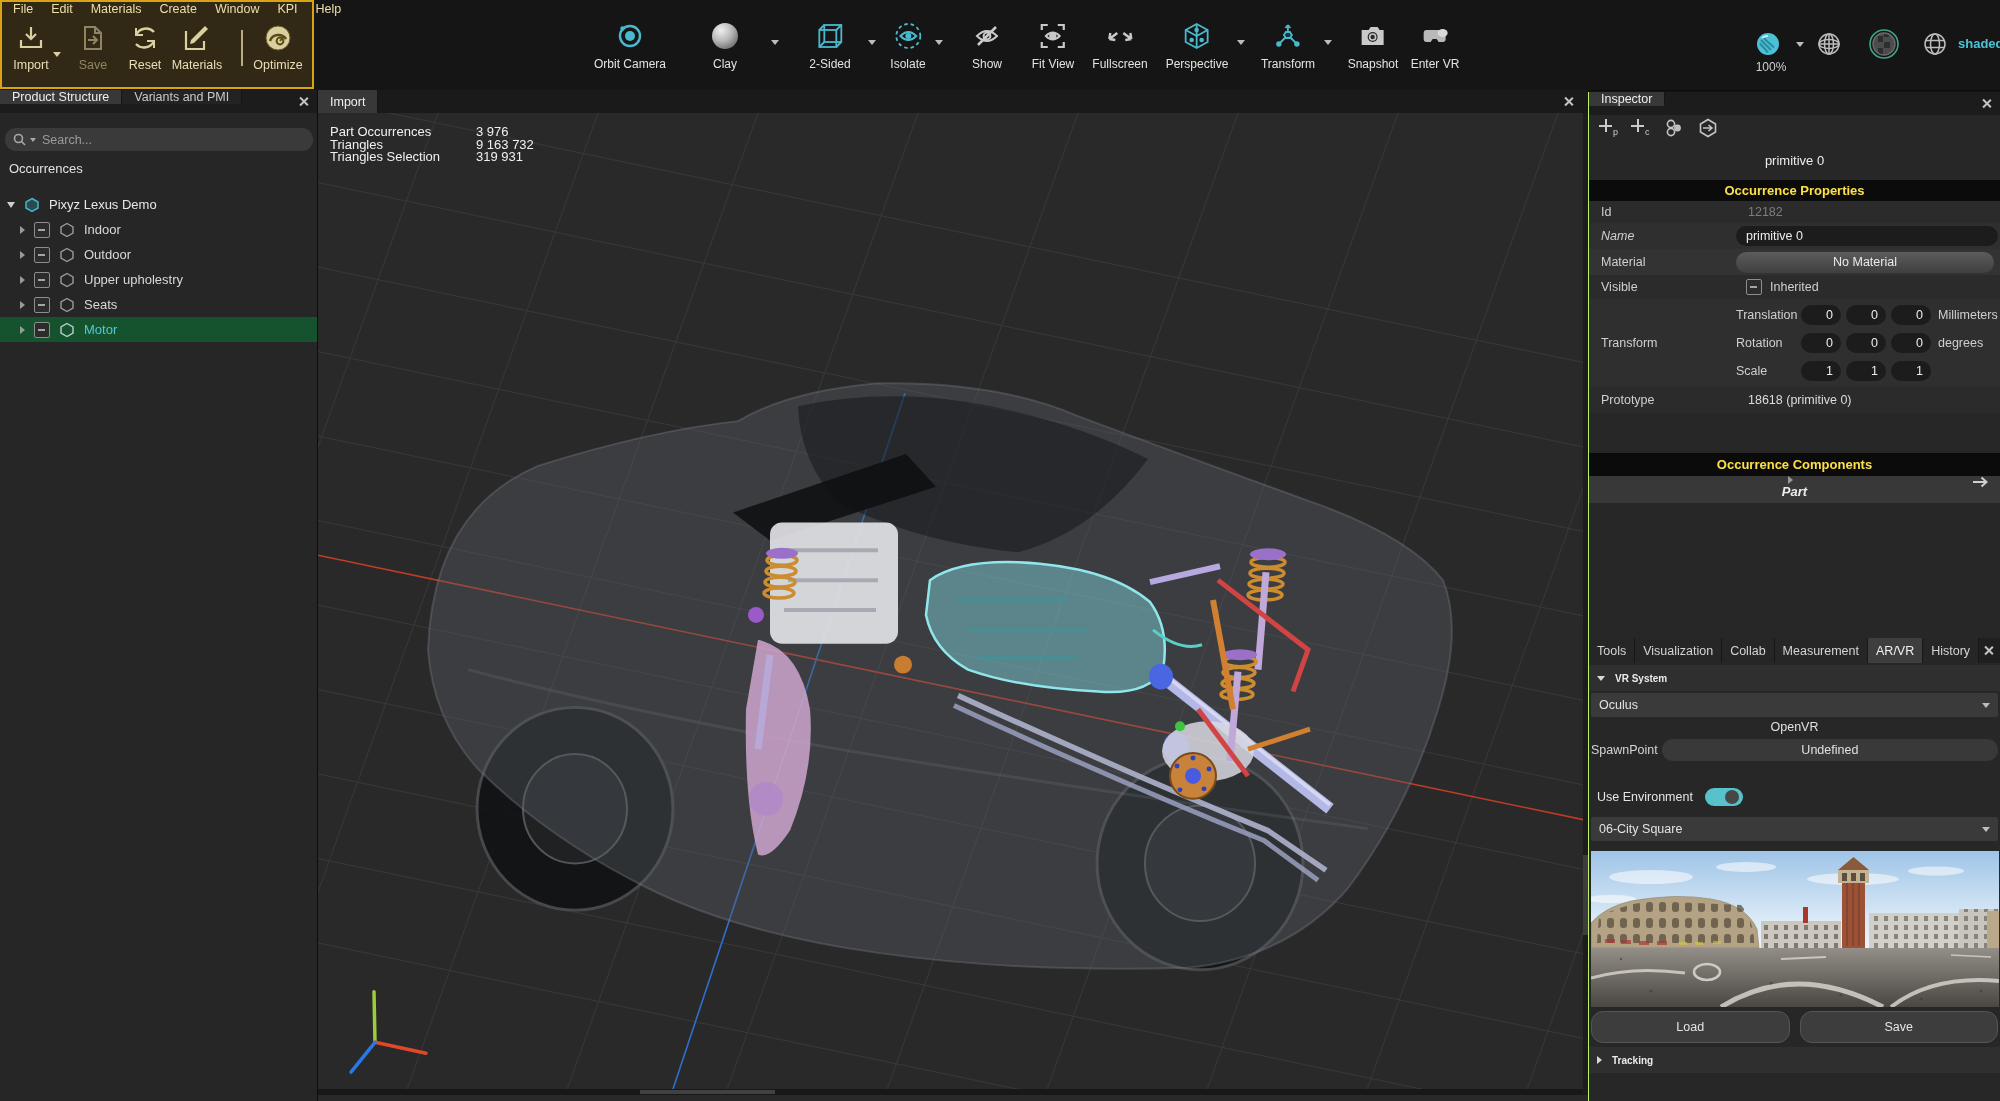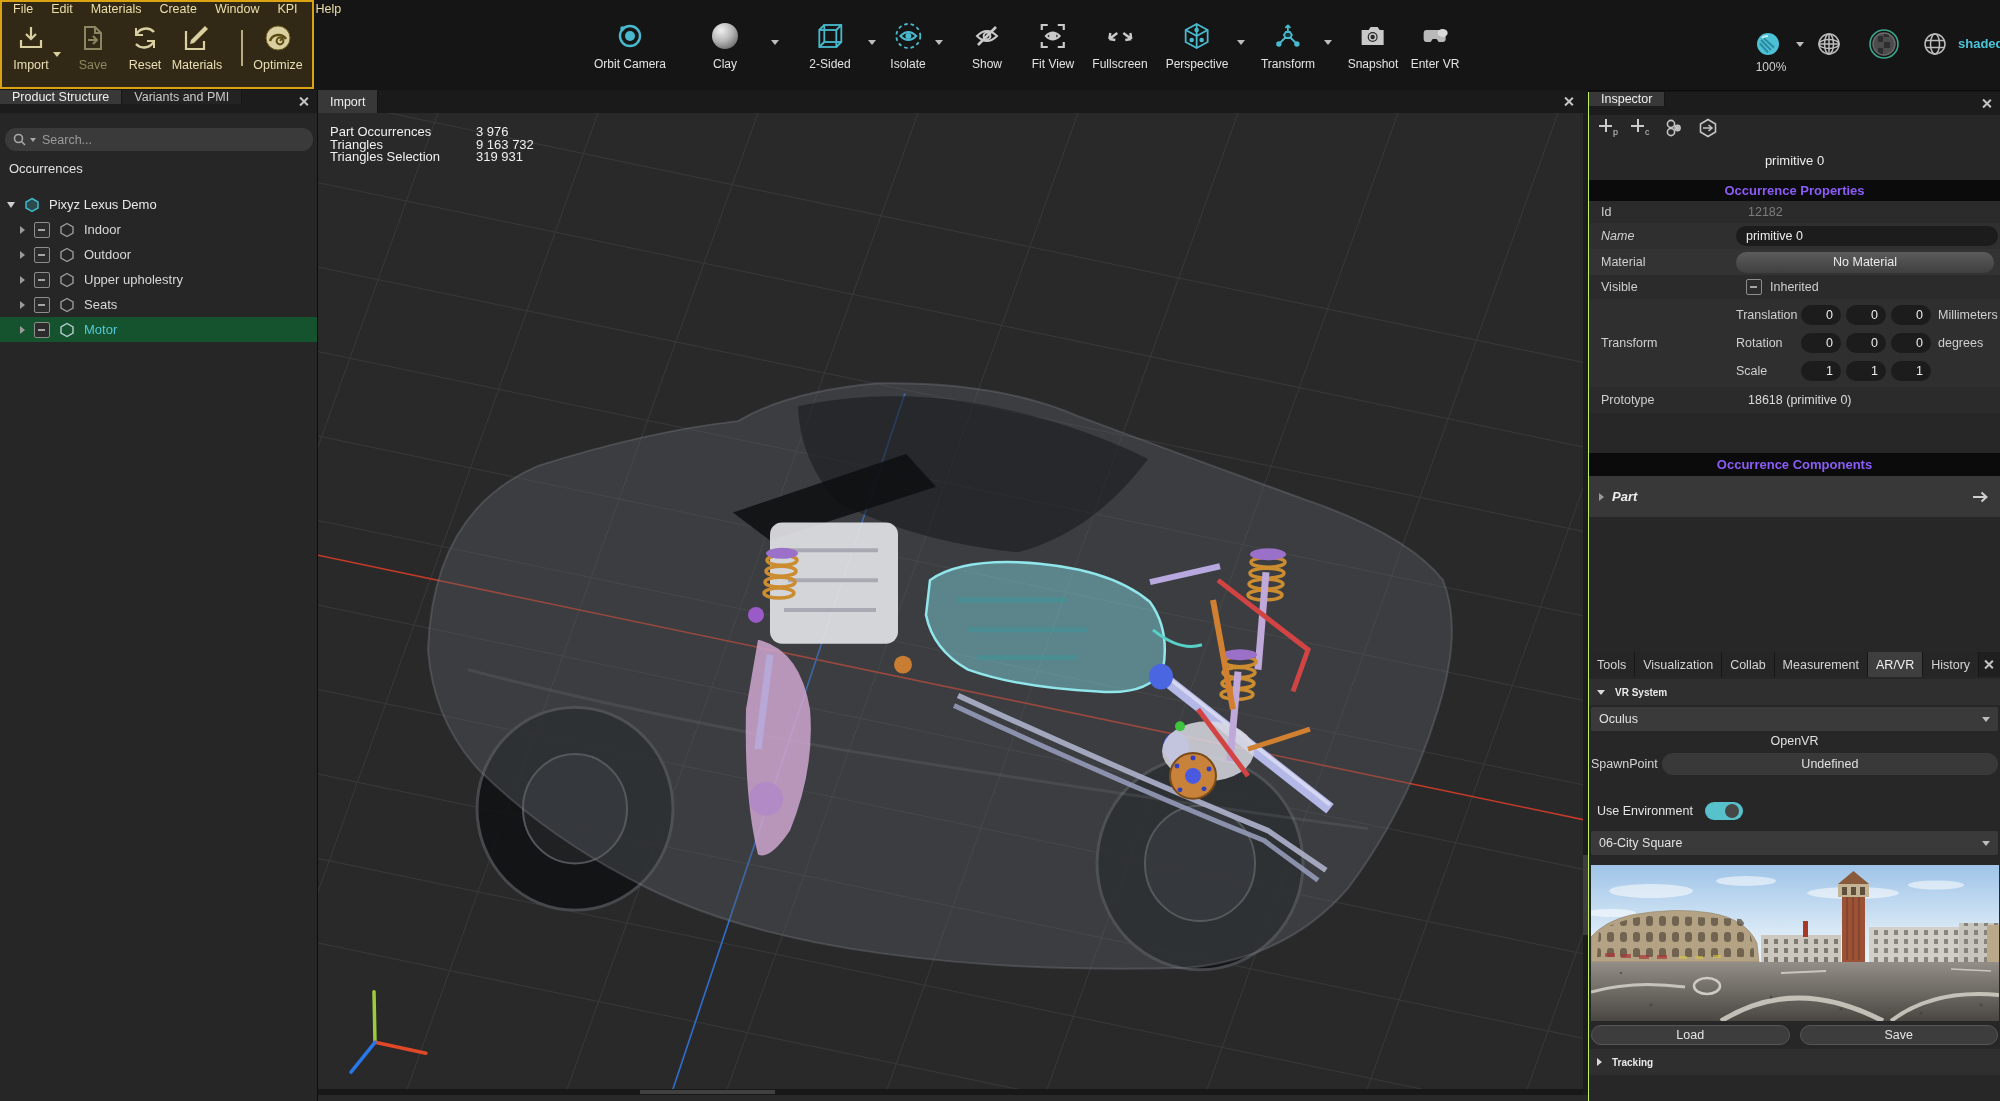--- a/index.html
+++ b/index.html
@@ -64,54 +64,54 @@
   .vthumb{position:absolute;left:0;top:742px;width:5px;height:80px;background:#3d3d3d;}
   
   .rpanel{position:absolute;left:1588px;top:92px;width:412px;height:1011px;background:#272727;border-left:1px solid #bef264;box-sizing:border-box;}
   .pitools{height:26px;display:flex;align-items:center;gap:13px;padding-left:10px;}
   .plus{position:relative;width:13px;height:13px;}
   .plus::before{content:"";position:absolute;left:5.5px;top:0;width:2.5px;height:13px;background:#cbcbcb;}
   .plus::after{content:"";position:absolute;left:0;top:5.5px;width:13px;height:2.5px;background:#cbcbcb;}
   .plussub{font-size:9px;color:#cbcbcb;margin-left:1px;margin-top:8px;}
   .iconbtn{display:flex;align-items:flex-start;}
   .ptitle{margin-top:12px;height:20px;text-align:center;font-size:13px;color:#ececec;}
-  .phead{margin-top:7px;height:21px;background:#0b0b0b;display:flex;align-items:center;justify-content:center;font-size:13px;font-weight:bold;color:#8b5cf6;}
+  .phead{margin-top:7px;height:21px;background:#0b0b0b;display:flex;align-items:center;justify-content:center;font-size:13px;font-weight:bold;color:#fde047;}
   .prow{display:grid;grid-template-columns:135px 1fr;align-items:center;padding-left:12px;padding-right:6px;font-size:12.5px;color:#cfcfcf;}
   .bgA{background:#2b2b2b;} .bgB{background:#2f2f2f;} .bgC{background:#333333;}
   .dimval{color:#7d7d7d;}
   .pill{background:#1c1c1c;border-radius:10px;height:20px;display:flex;align-items:center;}
   .namepill{width:252px;padding-left:10px;color:#ececec;}
   .numpill{width:40px;justify-content:flex-end;padding-right:8px;color:#ececec;box-sizing:border-box;}
   .matbtn{width:258px;height:21px;border-radius:11px;background:linear-gradient(#5c5c5c,#3f3f3f);display:flex;align-items:center;justify-content:center;color:#eaeaea;font-size:12.5px;}
   .subrow{display:flex;align-items:center;gap:5px;height:28px;}
   .sublbl{width:60px;}
   .unit{margin-left:2px;}
   .visrow{display:flex;align-items:center;gap:8px;}
-  .partrow{height:27px;background:#383838;display:flex;align-items:center;padding:7px 10px;font-size:13px;color:#ececec;font-style:italic;font-weight:bold;position:relative;}
+  .partrow{height:27px;background:#383838;display:flex;align-items:center;padding:0 10px;font-size:13px;color:#ececec;font-style:italic;font-weight:bold;position:relative;flex-direction:column;}
   .partrow .exp{margin-left:0;margin-right:8px;}
   .arrow-r{position:absolute;right:12px;}
   
   .btabs{height:25px;background:#1f1f1f;display:flex;align-items:stretch;position:relative;}
   .btab{display:flex;align-items:center;padding:0 8px;font-size:12.5px;color:#d4d4d4;border-right:1px solid #171717;background:#262626;}
   .btab.active{background:#3e3e3e;color:#f0f0f0;}
   .btabs .xbtn{top:7px;right:6px;}
   .secthead{height:26px;background:#2f2f2f;display:flex;align-items:center;gap:10px;padding-left:8px;font-size:10px;font-weight:bold;color:#eaeaea;margin-top:2px;}
   .chev-d{width:0;height:0;border-left:4.5px solid transparent;border-right:4.5px solid transparent;border-top:5.5px solid #d8d8d8;}
   .chev-r{width:0;height:0;border-top:4.5px solid transparent;border-bottom:4.5px solid transparent;border-left:5.5px solid #d8d8d8;}
   .drop{height:24px;margin:2px 2px 0 2px;background:#3a3a3a;border-radius:2px;display:flex;align-items:center;padding:0 8px;font-size:12.5px;color:#e2e2e2;position:relative;}
   .drop .caret{position:absolute;right:8px;}
   .centerline{height:20px;display:flex;align-items:center;justify-content:center;font-size:12.5px;color:#e0e0e0;}
   .spawnrow{height:26px;display:flex;align-items:center;padding:0 2px;font-size:12.5px;color:#d4d4d4;gap:4px;}
   .spawnpill{flex:1;height:22px;background:#393939;border-radius:11px;display:flex;align-items:center;justify-content:center;color:#e0e0e0;}
   .envrow{height:24px;display:flex;align-items:center;gap:12px;padding-left:8px;font-size:12.5px;color:#e4e4e4;margin-top:22px;}
   .toggle{width:38px;height:18px;border-radius:9px;background:#57c2cc;position:relative;}
   .knob{position:absolute;left:20px;top:2px;width:14px;height:14px;border-radius:50%;background:#474747;}
   .envimg{margin:10px 2px 0 2px;height:156px;}
   .lsrow{display:flex;gap:10px;margin:4px 2px 0 2px;}
-  .lsbtn{flex:1;height:20px;border-radius:12px;background:#3d3d3d;border:1px solid #555;display:flex;align-items:center;justify-content:center;font-size:12.5px;color:#e4e4e4;box-sizing:border-box;}
+  .lsbtn{flex:1;height:32px;border-radius:12px;background:#3d3d3d;border:1px solid #555;display:flex;align-items:center;justify-content:center;font-size:12.5px;color:#e4e4e4;box-sizing:border-box;}
 </style>
 </head>
 <body>
 
 <div class="screen">
 
   <div class="topbar">
     <div class="hlbox"></div>
 
     <div class="menubar">

